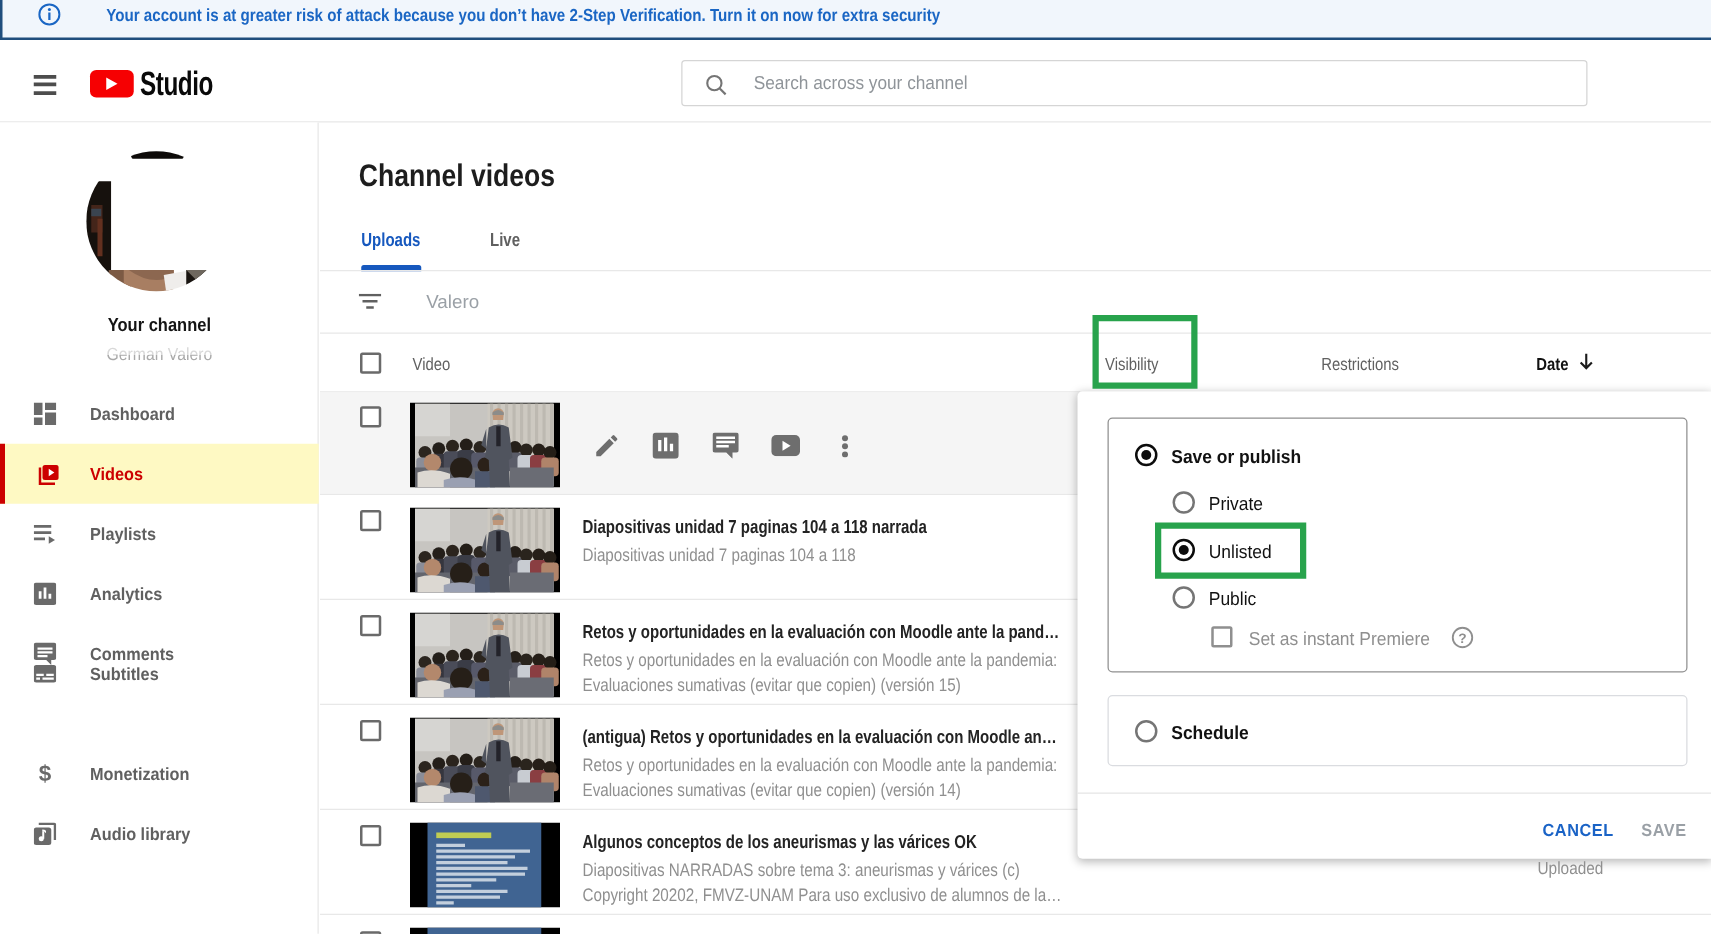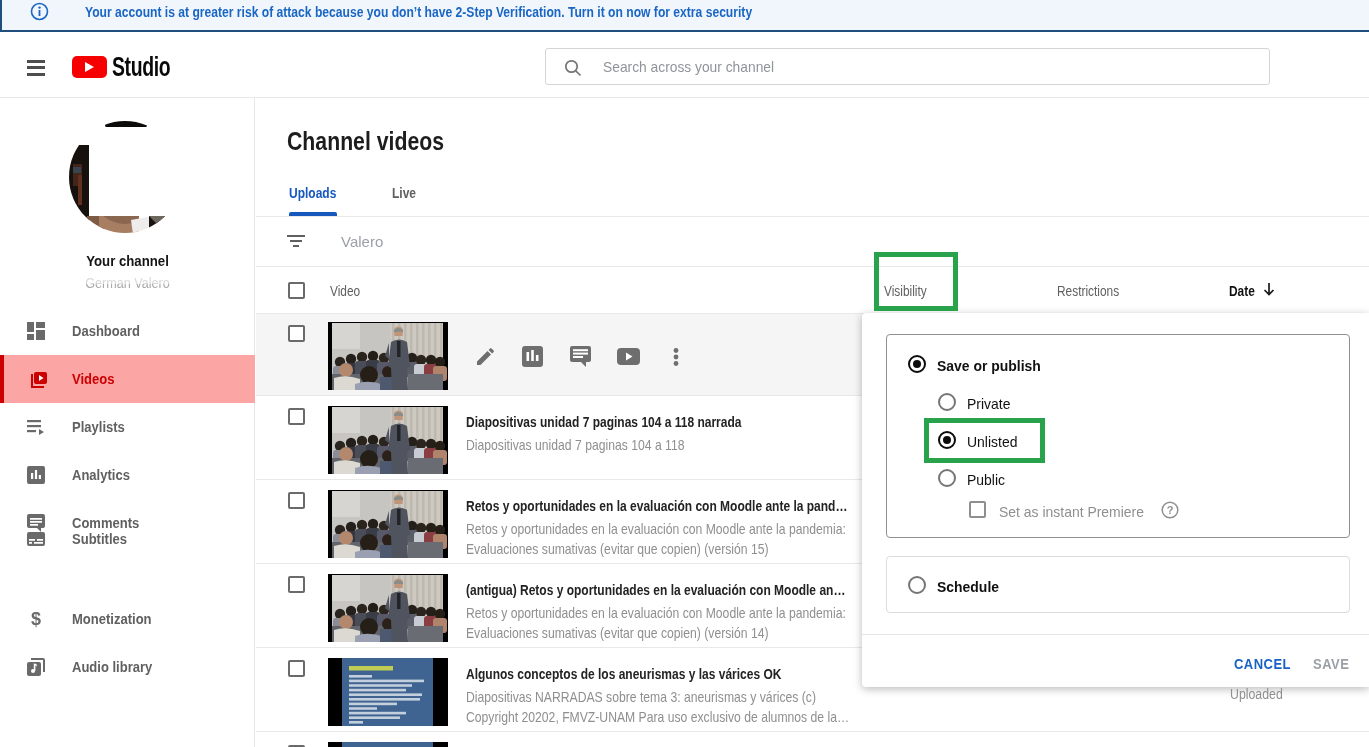--- a/index.html
+++ b/index.html
@@ -115,21 +115,21 @@
 <div id="ych">Your channel</div>
 <div id="gv">German Valero</div>
 <div class="abs" style="left:85px;top:272px;width:90px;height:12px;background:rgba(255,255,255,0.55)"></div>
 
 <div class="mrow" style="top:307px">
   <svg class="micon" width="18" height="18" viewBox="0 0 18 18">
     <path fill="#6a6a6a" d="M0 0h7v10H0zM9 0h9v6H9zM9 8h9v10H9zM0 12h7v6H0z"></path>
   </svg>
   <div class="mtxt">Dashboard</div>
 </div>
-<div class="mrow" style="top:355px;background:#fca5a5">
+<div class="mrow" style="top:355px;background:#fef9c3">
   <div class="abs" style="left:0;top:0;width:4px;height:48px;background:#c00"></div>
   <svg class="micon" width="20" height="20" viewBox="0 0 20 20">
     <path fill="#c00" d="M4 4 L4 18 L17 18 L17 16 L6 16 L6 4 Z"></path>
     <rect x="7" y="2" width="13" height="12" rx="2" fill="#c00"></rect>
     <path fill="#fff" d="M12 5 L16.5 8 L12 11 Z"></path>
   </svg>
   <div class="mtxt" style="color:#c00">Videos</div>
 </div>
 <div class="mrow" style="top:403px">
   <svg class="micon" width="19" height="19" viewBox="0 0 19 19">

